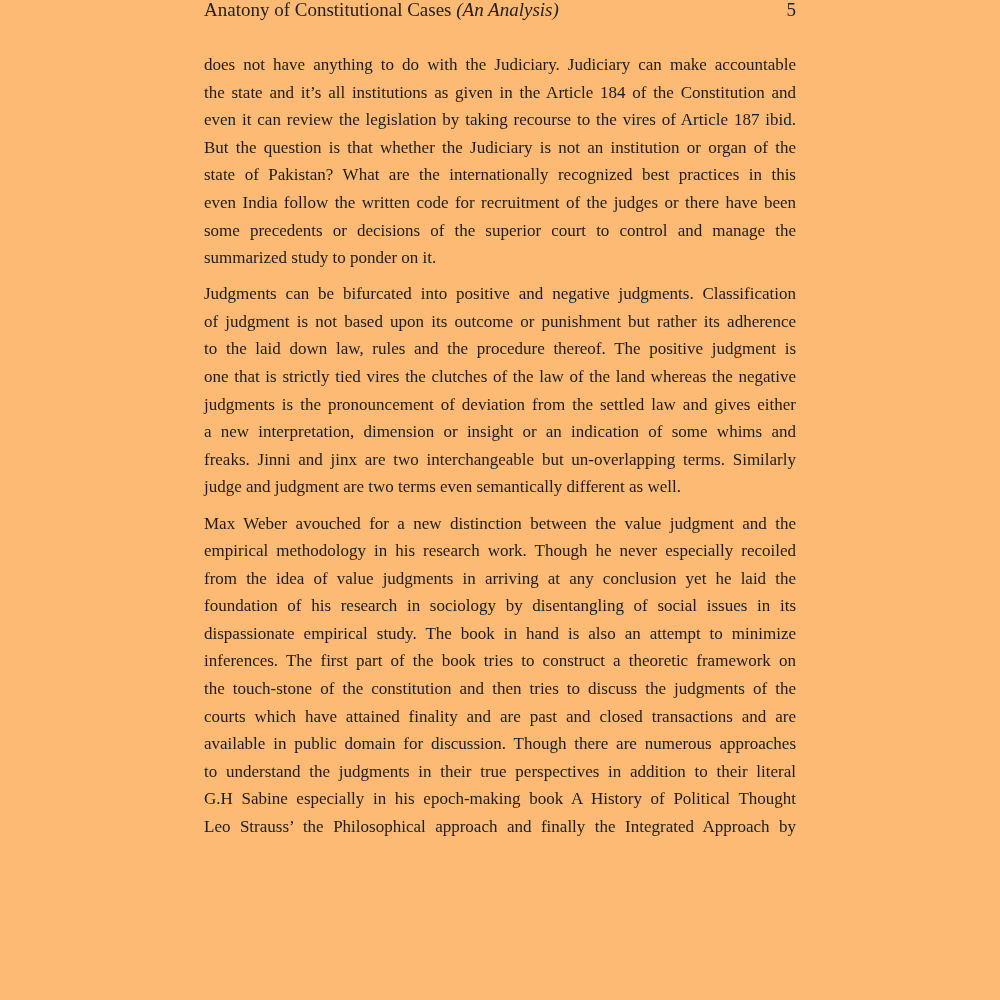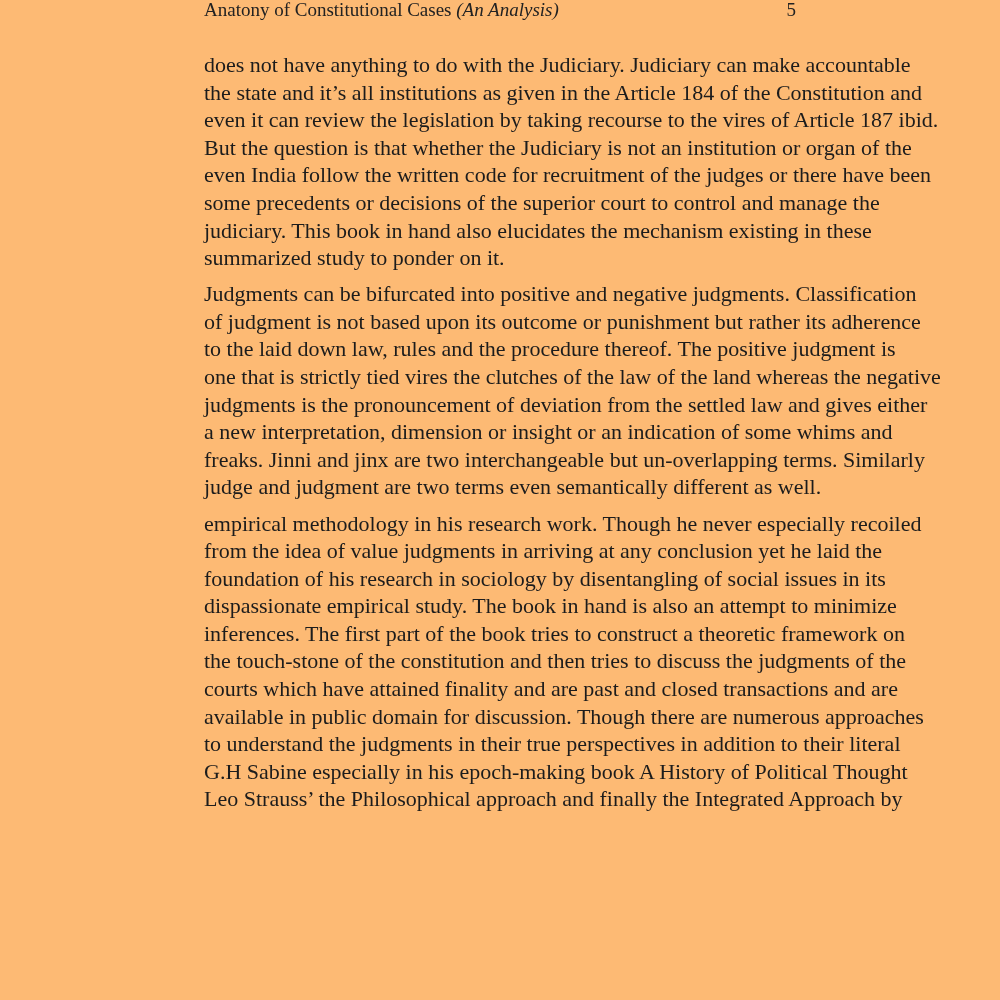--- a/index.html
+++ b/index.html
@@ -12,59 +12,60 @@
     .running-head {
       position: absolute; left: 204px; width: 592px; top: -2px; height: 24px;
       font-size: 19px; line-height: 24px; color: #222;
     }
     .running-head .title { position: absolute; left: 0; top: 0; white-space: nowrap; }
     .running-head .title i { font-style: italic; }
     .running-head .page-num { position: absolute; right: 0; top: 0; }
     .body-text { position: absolute; left: 204px; width: 592px; top: 51px; }
     .para { margin: 0 0 8.5px 0; }
     .line {
-      font-size: 22px; line-height: 27.6px; height: 27.6px;
+      font-size: 17px; line-height: 27.6px; height: 27.6px;
       text-align: justify; text-align-last: justify; white-space: nowrap; overflow: visible;
       color: #1c1c1c;
     }
     .line.last { text-align-last: left; }
   </style>
 </head>
 <body>
 
 <div class="page">
   <div class="running-head">
     <span class="title"><span>Anatony of Constitutional Cases</span> <i>(An Analysis)</i></span>
     <span class="page-num">5</span>
   </div>
 
   <div class="body-text">
     <div class="para">
       <div class="line">does not have anything to do with the Judiciary. Judiciary can make accountable</div>
       <div class="line">the state and it’s all institutions as given in the Article 184 of the Constitution and</div>
       <div class="line">even it can review the legislation by taking recourse to the vires of Article 187 ibid.</div>
       <div class="line">But the question is that whether the Judiciary is not an institution or organ of the</div>
+      <div class="line">state of Pakistan? What are the internationally recognized best practices in this</div>
       <div class="line">even India follow the written code for recruitment of the judges or there have been</div>
       <div class="line">some precedents or decisions of the superior court to control and manage the</div>
-      <div class="line">judiciary. This book in hand also elucidates the mechanism existing in these</div>
       <div class="line last">summarized study to ponder on it.</div>
     </div>
 
     <div class="para">
       <div class="line">Judgments can be bifurcated into positive and negative judgments. Classification</div>
       <div class="line">of judgment is not based upon its outcome or punishment but rather its adherence</div>
       <div class="line">to the laid down law, rules and the procedure thereof. The positive judgment is</div>
       <div class="line">one that is strictly tied vires the clutches of the law of the land whereas the negative</div>
       <div class="line">judgments is the pronouncement of deviation from the settled law and gives either</div>
       <div class="line">a new interpretation, dimension or insight or an indication of some whims and</div>
       <div class="line">freaks. Jinni and jinx are two interchangeable but un-overlapping terms. Similarly</div>
       <div class="line last">judge and judgment are two terms even semantically different as well.</div>
     </div>
 
     <div class="para">
+      <div class="line">Max Weber avouched for a new distinction between the value judgment and the</div>
       <div class="line">empirical methodology in his research work. Though he never especially recoiled</div>
       <div class="line">from the idea of value judgments in arriving at any conclusion yet he laid the</div>
       <div class="line">foundation of his research in sociology by disentangling of social issues in its</div>
       <div class="line">dispassionate empirical study. The book in hand is also an attempt to minimize</div>
       <div class="line">inferences. The first part of the book tries to construct a theoretic framework on</div>
       <div class="line">the touch-stone of the constitution and then tries to discuss the judgments of the</div>
       <div class="line">courts which have attained finality and are past and closed transactions and are</div>
       <div class="line">available in public domain for discussion. Though there are numerous approaches</div>
       <div class="line">to understand the judgments in their true perspectives in addition to their literal</div>
       <div class="line">G.H Sabine especially in his epoch-making book A History of Political Thought</div>

